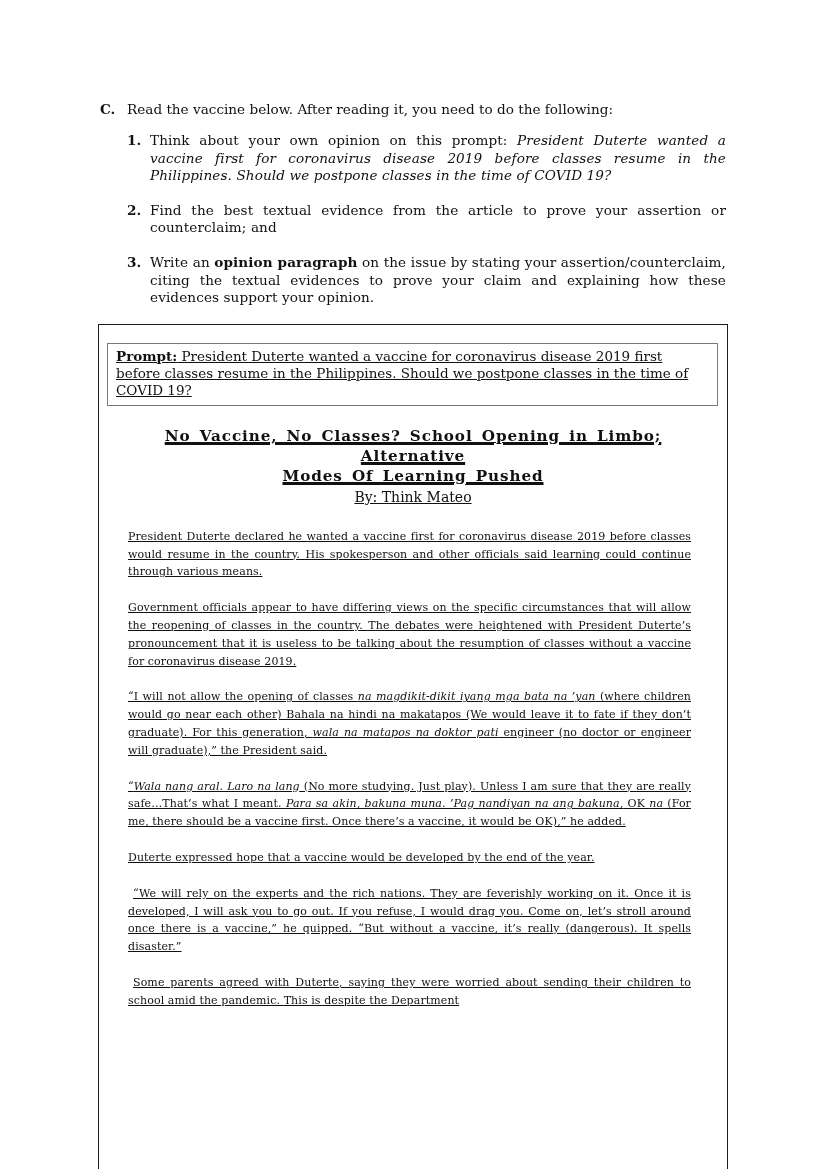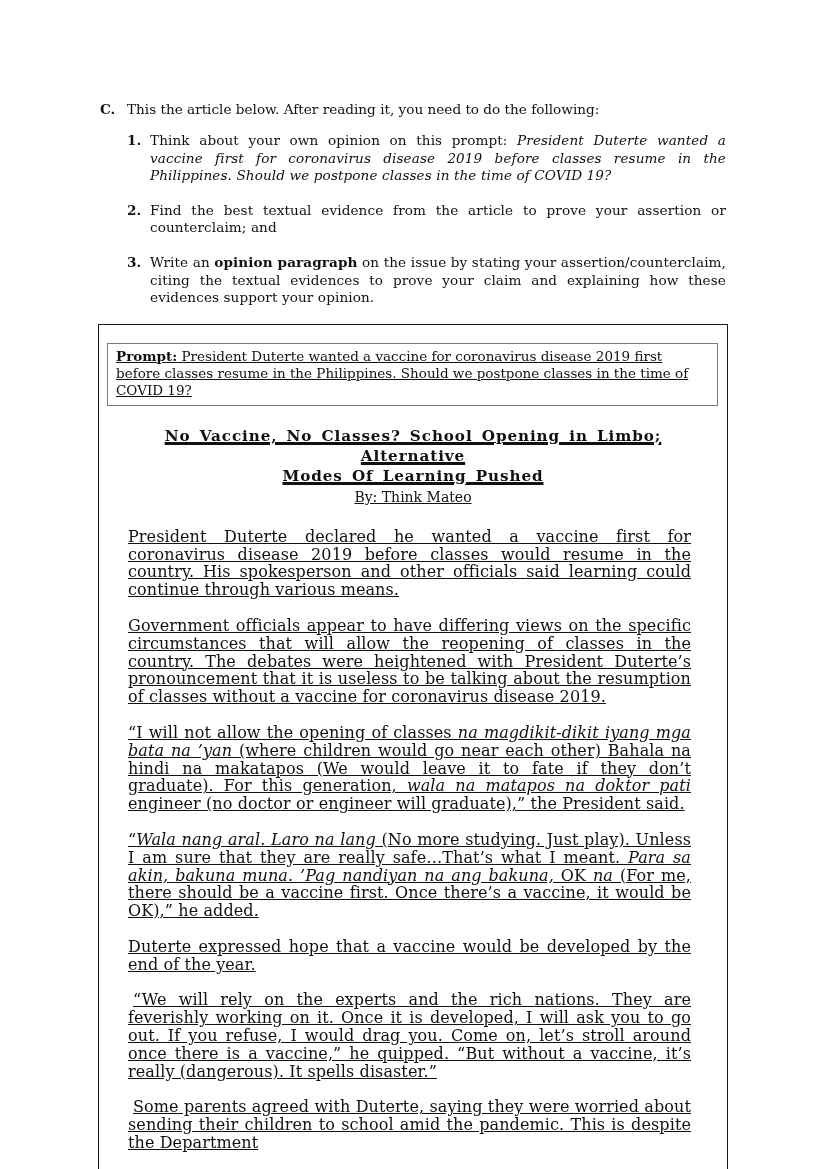--- a/index.html
+++ b/index.html
@@ -86,21 +86,21 @@
     text-align: center;
     font-size: 14px;
     line-height: 17px;
     margin-top: 3px;
   }
   .article-body {
     margin: 22px 36px 0 29px;
   }
   .para {
     margin: 0 0 18px 0;
-    font-size: 16px;
+    font-size: 11px;
     line-height: 17.8px;
     text-align: justify;
     letter-spacing: 0.1px;
   }
   .para.indented { text-indent: 5px; }
   
   .page-number {
     font-size: 14px;
     margin-top: 20px;
   }
@@ -114,21 +114,21 @@
   }
 </style>
 </head>
 <body>
 
 <div class="page">
 
   <section>
     <div class="c-line">
       <span class="c-label">C.</span>
-      <span>This the article below. After reading it, you need to do the following:</span>
+      <span>Read the vaccine below. After reading it, you need to do the following:</span>
     </div>
 
     <div class="instr-items">
       <div class="instr-item">
         <span class="instr-num">1.</span>
         <span class="instr-text"><span>Think about your own opinion on this prompt: </span><span style="font-style: italic;">President Duterte wanted a vaccine first for coronavirus disease 2019 before classes resume in the Philippines. Should we postpone classes in the time of COVID 19?</span></span>
       </div>
       <div class="instr-item">
         <span class="instr-num">2.</span>
         <span class="instr-text"><span>Find the best textual evidence from the article to prove your assertion or counterclaim; and</span></span>

